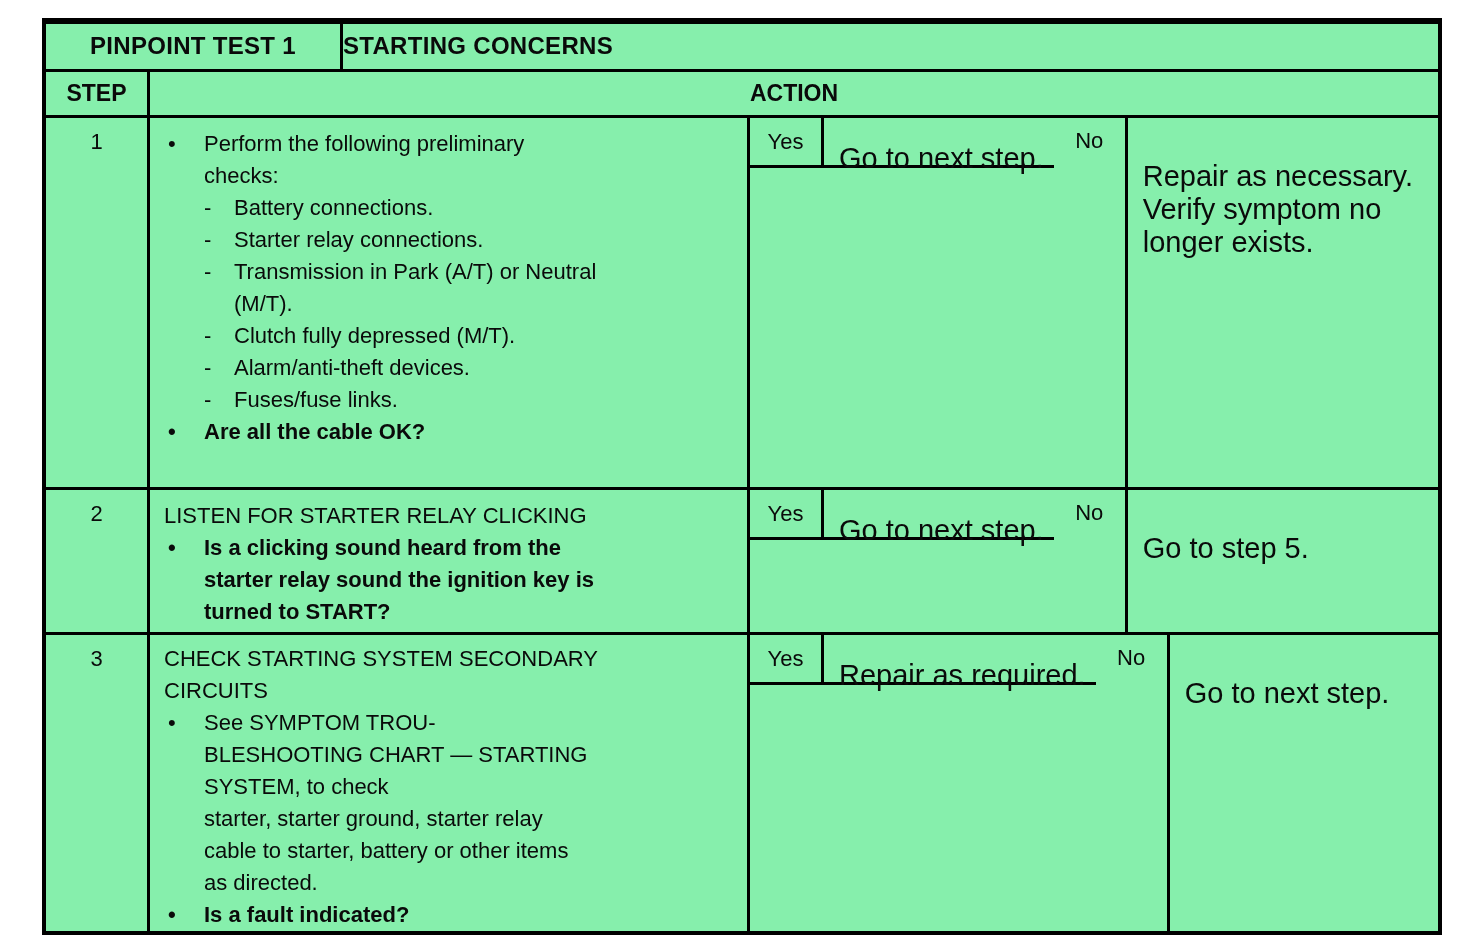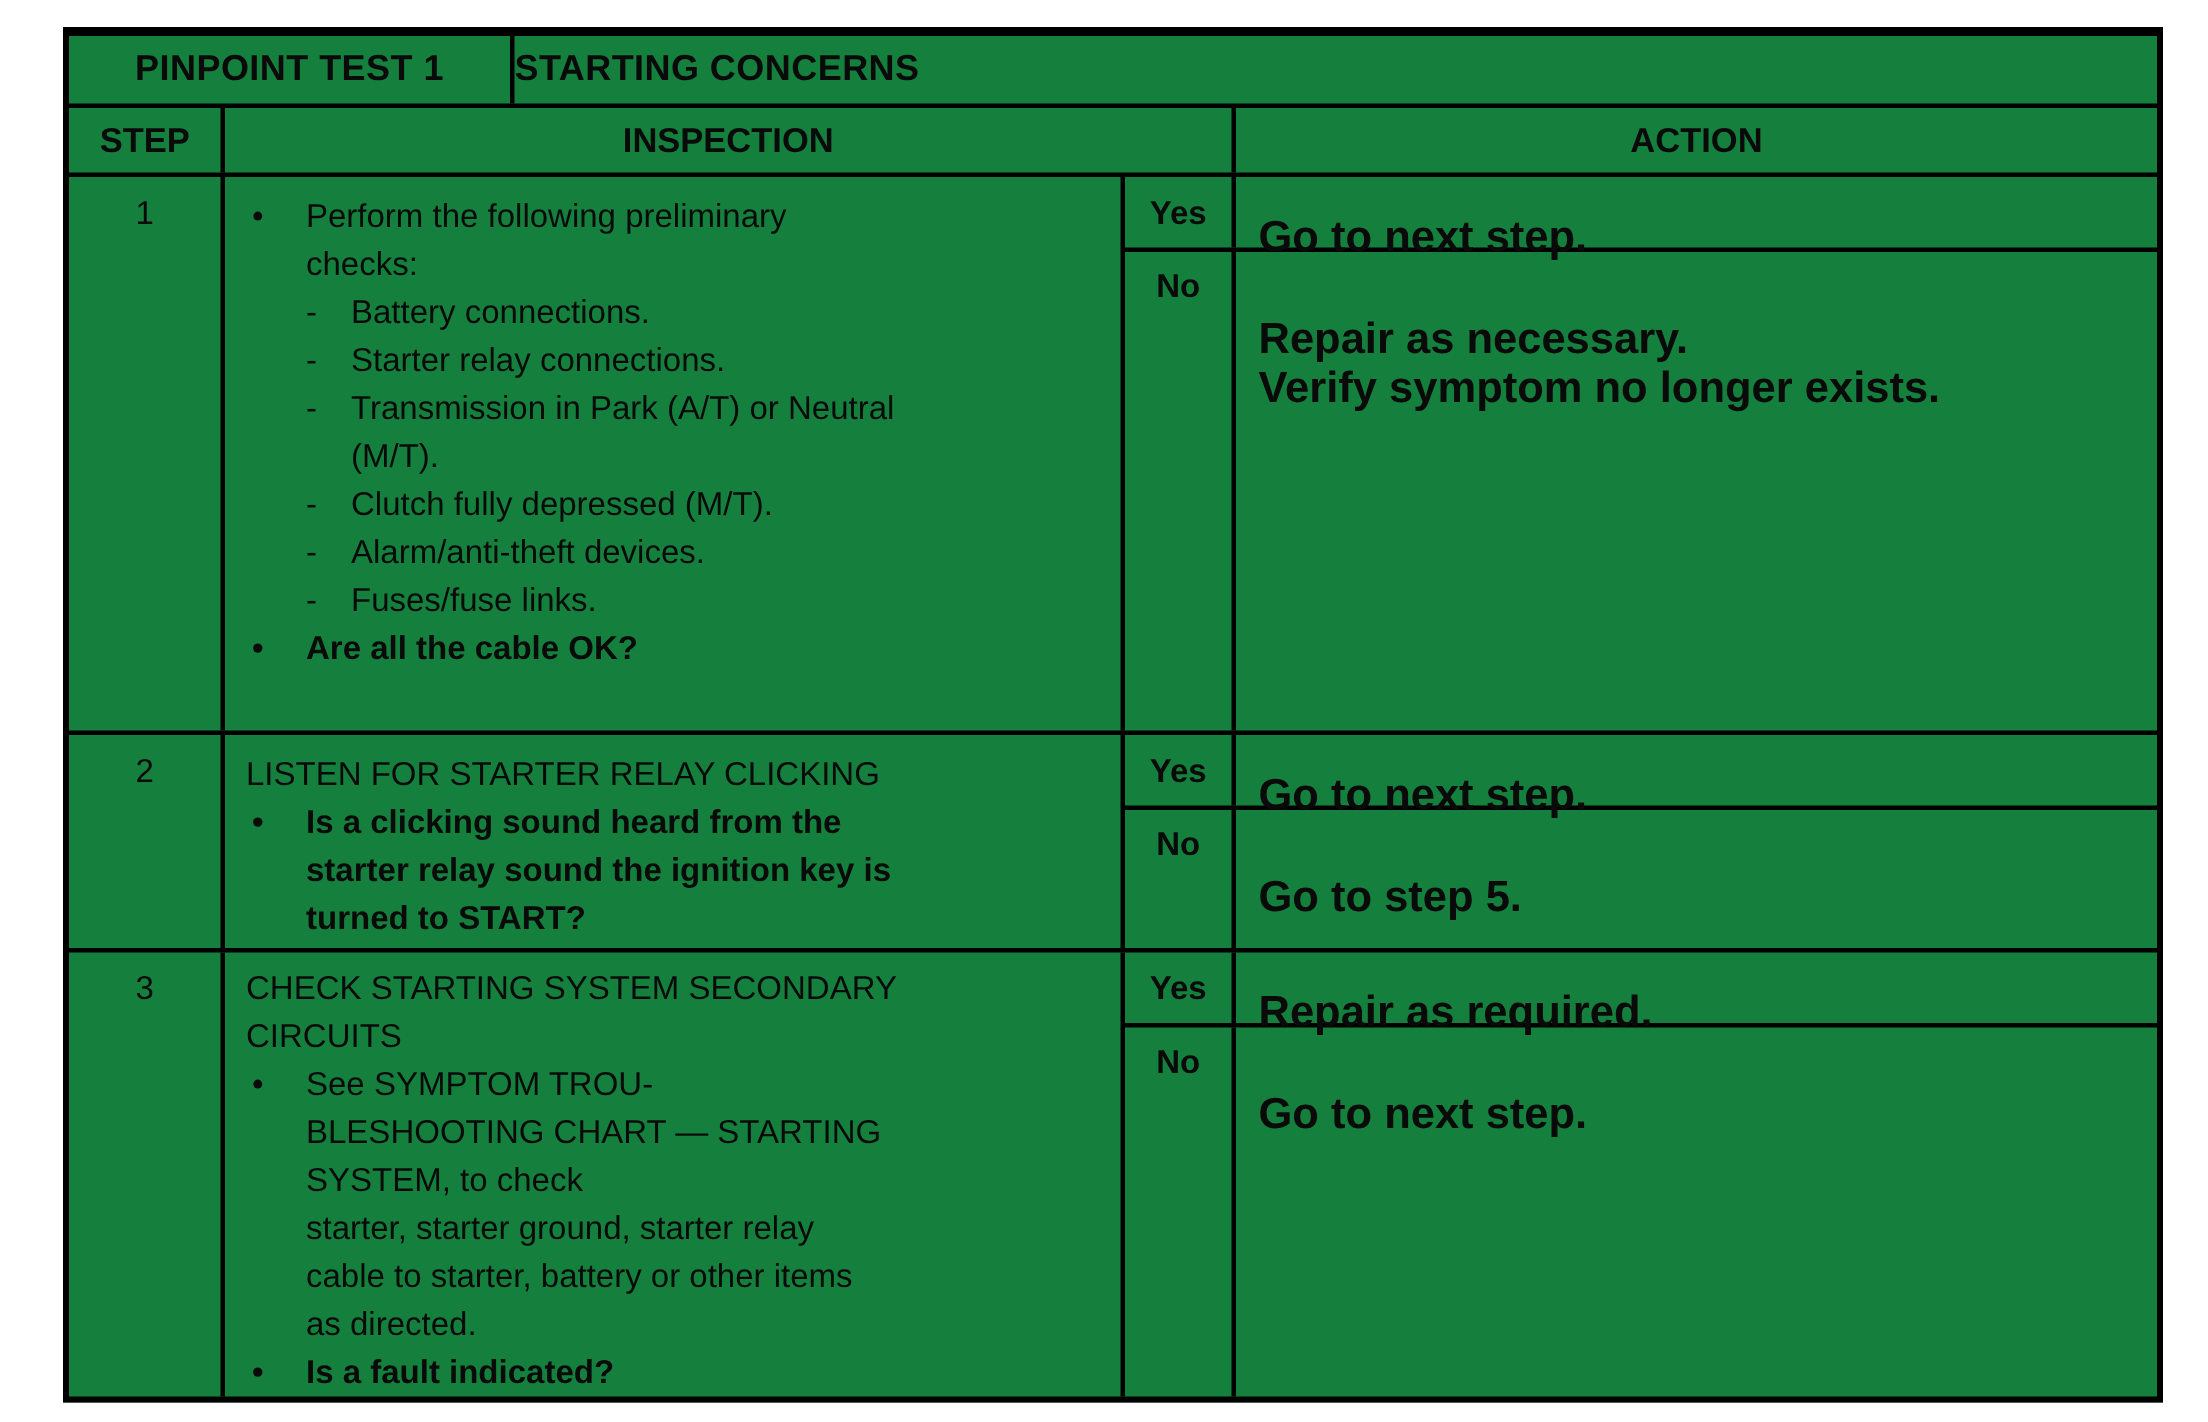--- a/index.html
+++ b/index.html
@@ -6,21 +6,21 @@
   body{
     width:1472px;height:948px;background:#ffffff;overflow:hidden;
     font-family:"Liberation Sans","DejaVu Sans",sans-serif;
     color:#0a0a0a;
     -webkit-font-smoothing:antialiased;
   }
   .table{
     position:absolute;left:42px;top:18px;width:1400px;height:917px;
     box-sizing:border-box;
     border:4px solid #000;border-top-width:6px;
-    background:#15803d;
+    background:#86efac;
     display:flex;flex-direction:column;
   }
   .row{display:flex;box-sizing:border-box;}
   .cell{box-sizing:border-box;}
 
   
   .hrow1{height:48px;border-bottom:3px solid #000;}
   .cell-testnum{
     width:297px;border-right:3px solid #000;
     display:flex;align-items:center;justify-content:center;
@@ -43,21 +43,21 @@
   .sr1{height:375px;}
   .sr2{height:146px;}
   .c-step{
     width:104px;border-right:3px solid #000;
     padding-top:11px;text-align:center;font-size:22px;
   }
   .c-insp{
     width:600px;border-right:3px solid #000;
     padding:10px 14px 0 14px;font-size:22px;line-height:32px;
   }
-  .c-results{flex:1;display:flex;flex-direction:column;font-weight:bold;}
+  .c-results{flex:1;display:flex;flex-direction:row;}
   .r-yes{height:47px;border-bottom:3px solid #000;display:flex;}
   .r-no{flex:1;display:flex;}
   .c-yn{
     width:74px;border-right:3px solid #000;box-sizing:border-box;
     font-size:22px;text-align:center;
   }
   .r-yes .c-yn{display:flex;align-items:center;justify-content:center;}
   .r-no .c-yn{padding-top:10px;}
   .c-action{
     flex:1;font-size:29px;line-height:33px;padding:0 10px 0 15px;margin-top:34px;
@@ -81,21 +81,20 @@
 
 <div class="table">
 
   <div class="row hrow1">
     <div class="cell cell-testnum">PINPOINT TEST 1</div>
     <div class="cell cell-testtitle">STARTING CONCERNS</div>
   </div>
 
   <div class="row hrow2">
     <div class="cell h-step">STEP</div>
-    <div class="cell h-insp">INSPECTION</div>
     <div class="cell h-action">ACTION</div>
   </div>
 
   <div class="row steprow sr1">
     <div class="cell c-step">1</div>
     <div class="cell c-insp">
       <div class="b-row">
         <span class="b-glyph">•</span>
         <span class="b-text">Perform the following preliminary
 checks:</span>

